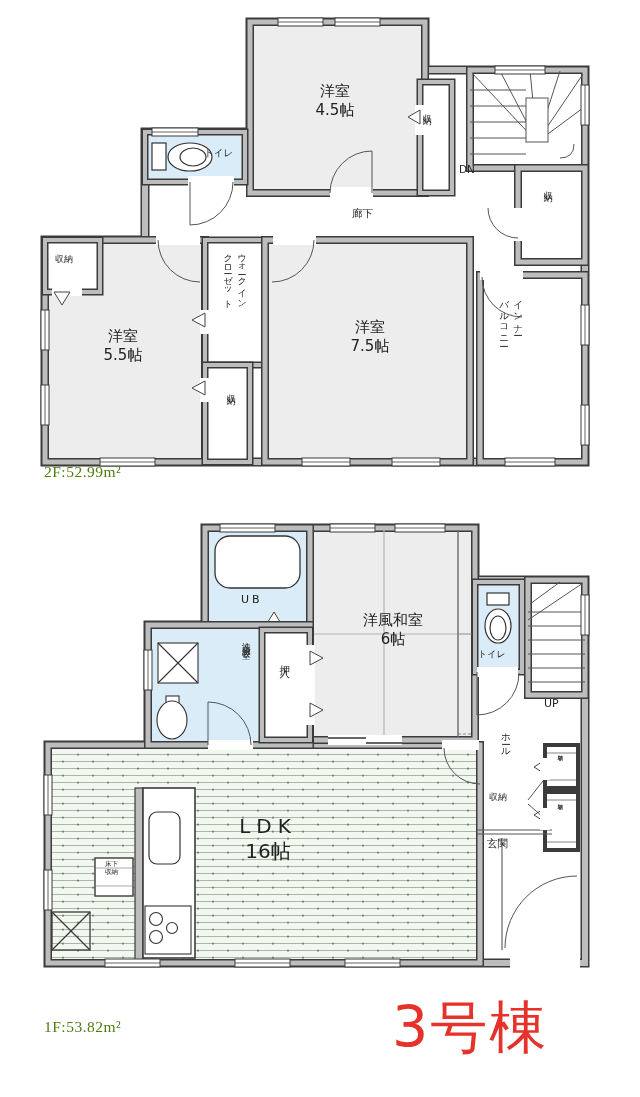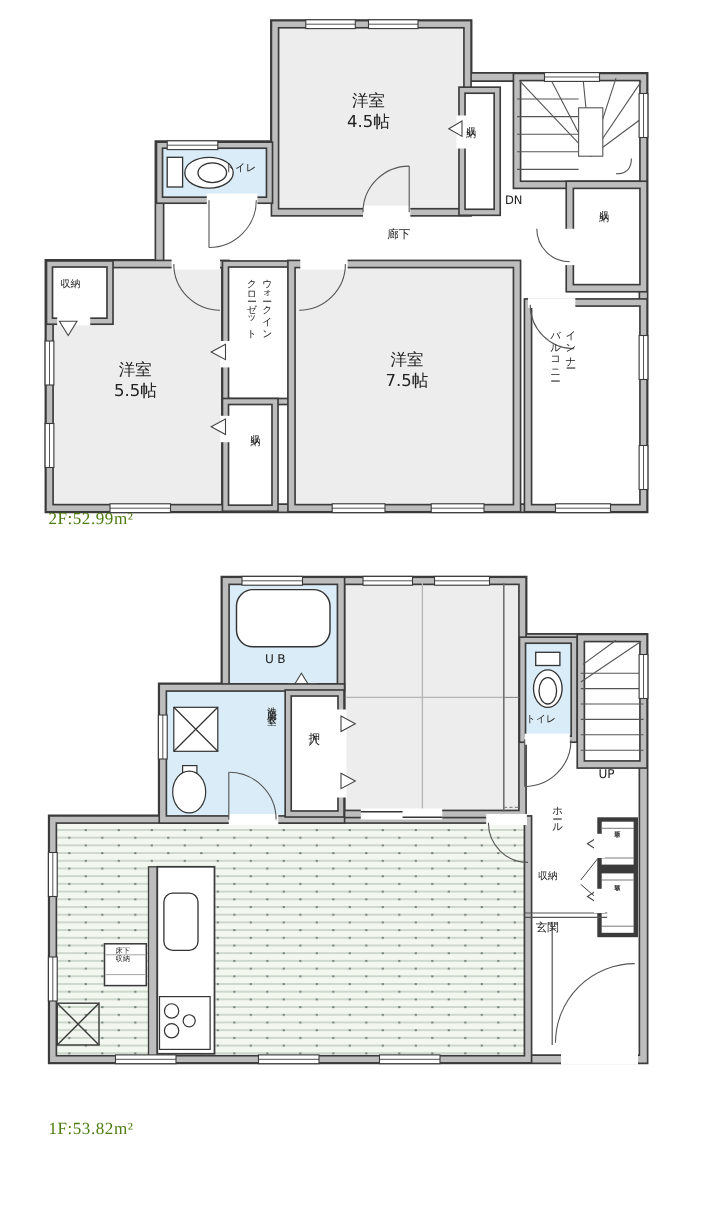--- a/index.html
+++ b/index.html
@@ -337,21 +337,21 @@
           <line x1="305" y1="443" x2="360" y2="443"></line>
       </g>
     </g>
   </svg>
 
   <div class="lbl ctr f15" style="left:285px;top:82px;width:100px">
     <div>洋室</div>
     <div>4.5帖</div>
   </div>
   <div class="lbl v s9" style="left:421px;top:107px">収納</div>
-  <div class="lbl s10" style="left:459px;top:176px">DN</div>
+  <div class="lbl s10" style="left:459px;top:163px">DN</div>
   <div class="lbl v s9" style="left:542px;top:184px">収納</div>
   <div class="lbl s95" style="left:204px;top:147px">トイレ</div>
   <div class="lbl s10" style="left:352px;top:207px">廊下</div>
   <div class="lbl s9" style="left:55px;top:254px">収納</div>
   <div class="lbl ctr f15" style="left:73px;top:327px;width:100px">
     <div>洋室</div>
     <div>5.5帖</div>
   </div>
   <div class="vcols s9" style="left:221px;top:247px">
     <span>クローゼット</span>
@@ -364,24 +364,33 @@
   </div>
   <div class="vcols s95" style="left:497px;top:294px">
     <span>バルコニー</span>
     <span>インナー</span>
   </div>
   <div class="area-label" style="left:44px;top:463px">2F:52.99m²</div>
 
   <div class="lbl s11 ls3" style="left:241px;top:593px">UB</div>
   <div class="lbl v s85" style="left:241px;top:636px">洗面脱衣室</div>
   <div class="lbl v s10" style="left:278px;top:657px">押入</div>
+  <div class="lbl ctr f15" style="left:343px;top:611px;width:100px">
+    <div>洋風和室</div>
+    <div>6帖</div>
+  </div>
   <div class="lbl s9" style="left:478px;top:649px">トイレ</div>
   <div class="lbl s11" style="left:544px;top:697px">UP</div>
   <div class="lbl v s95" style="left:500px;top:726px">ホール</div>
   <div class="lbl s9" style="left:489px;top:792px">収納</div>
   <div class="lbl s10" style="left:487px;top:837px">玄関</div>
+  <div class="lbl ctr" style="left:218px;top:814px;width:100px">
+    <div class="f20 ls6">LDK</div>
+    <div class="f20">16帖</div>
+  </div>
   <div class="lbl s65 wrap2" style="left:105px;top:861px">床下収納</div>
   <div class="lbl v s55" style="left:557px;top:751px">下駄箱</div>
   <div class="lbl v s55" style="left:557px;top:800px">下駄箱</div>
   <div class="area-label" style="left:44px;top:1018px">1F:53.82m²</div>
 
+  <div class="unit-label" style="left:392px;top:990px">3号棟</div>
 
 </div>
 
 </body></html>

